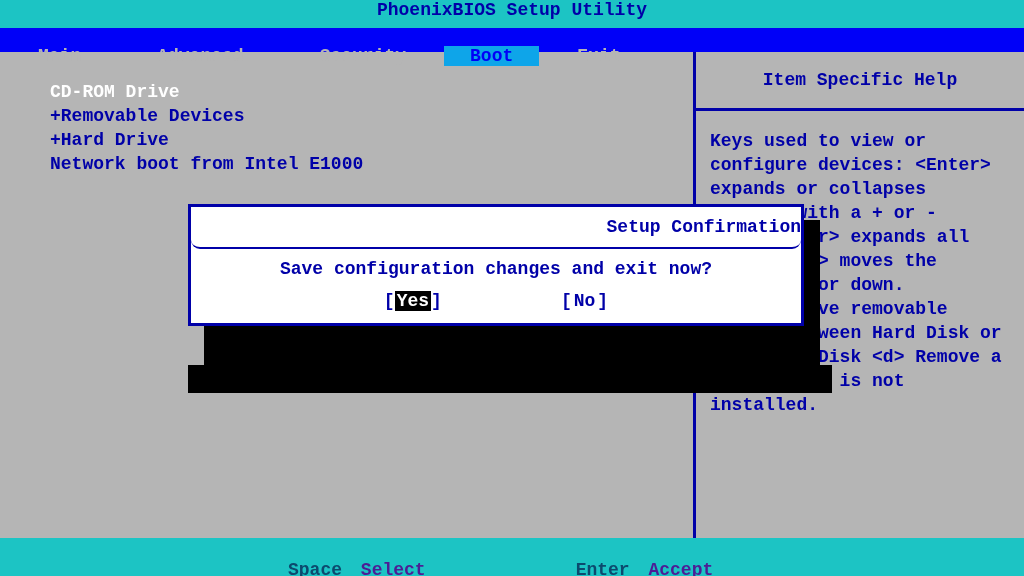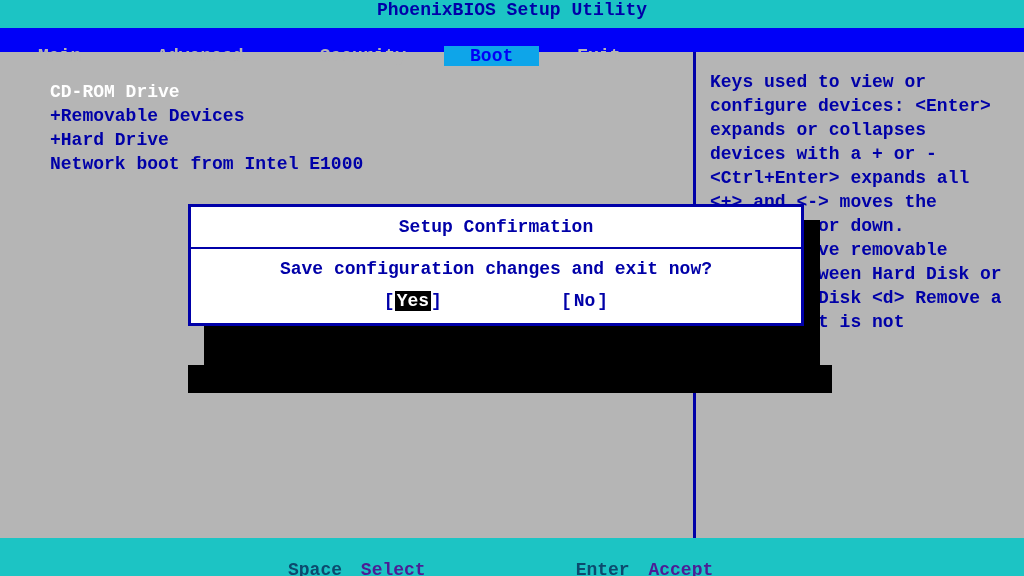--- a/index.html
+++ b/index.html
@@ -109,24 +109,25 @@
     .modal-shadow {
       position: absolute;
       left: 204px;
       top: 220px;
       width: 616px;
       height: 150px;
       background: #000;
       z-index: 5;
     }
     .modal-title {
-      text-align: center;
+      text-align: right;
       color: #0000a8;
       padding: 10px 0;
       border-bottom: 2px solid #0000a8;
+      border-radius: 9px;
     }
     .modal-body {
       text-align: center;
       color: #0000a8;
       padding: 10px 0 12px;
     }
     .modal-buttons {
       display: flex;
       justify-content: center;
       gap: 119px;
@@ -158,20 +159,21 @@
   </div>
 
   <div class="main-area">
     <div class="left-pane">
       <div class="boot-item selected"><span></span><span>CD-ROM Drive</span></div>
       <div class="boot-item"><span>+</span><span>Removable Devices</span></div>
       <div class="boot-item"><span>+</span><span>Hard Drive</span></div>
       <div class="boot-item"><span></span><span>Network boot from Intel E1000</span></div>
     </div>
     <div class="right-pane">
+      <div class="help-title">Item Specific Help</div>
       <div class="help-text">Keys used to view or configure devices: &lt;Enter&gt; expands or collapses devices with a + or -<br>&lt;Ctrl+Enter&gt; expands all<br>&lt;+&gt; and &lt;-&gt; moves the device up or down.<br>&lt;n&gt; May move removable device between Hard Disk or Removable Disk &lt;d&gt; Remove a device that is not installed.</div>
     </div>
   </div>
 
   <div class="footer">
     <span class="footer-group1">
       <span class="footer-key">Space</span>
       <span class="footer-label">Select</span>
     </span>
     <span class="footer-group2">

